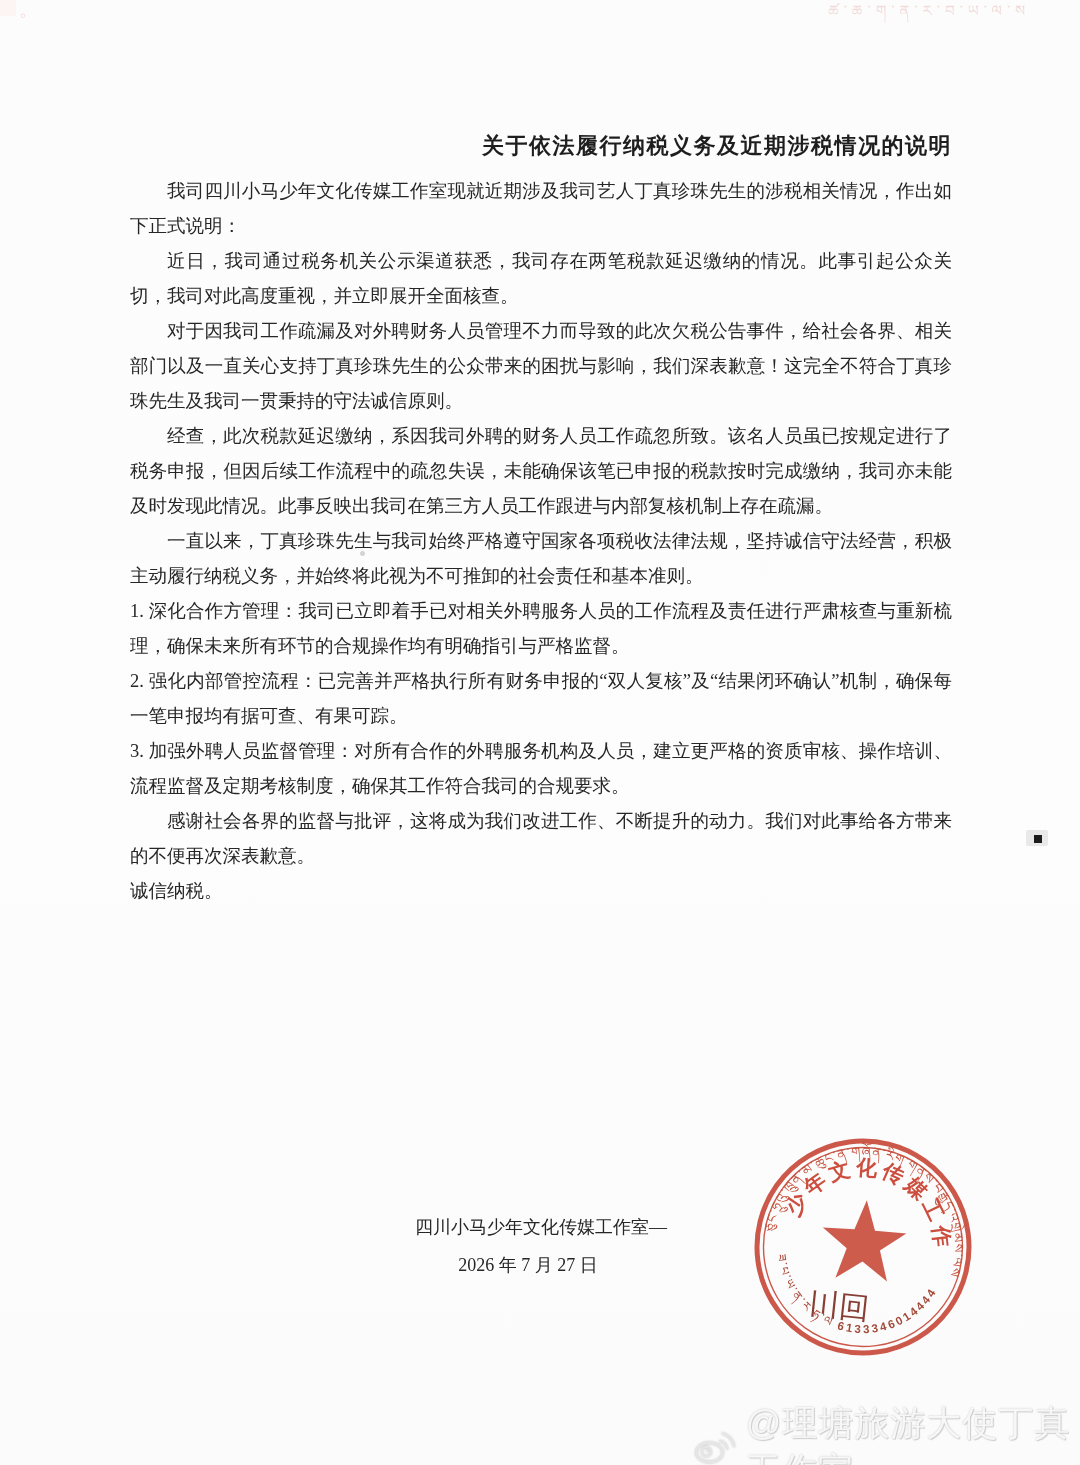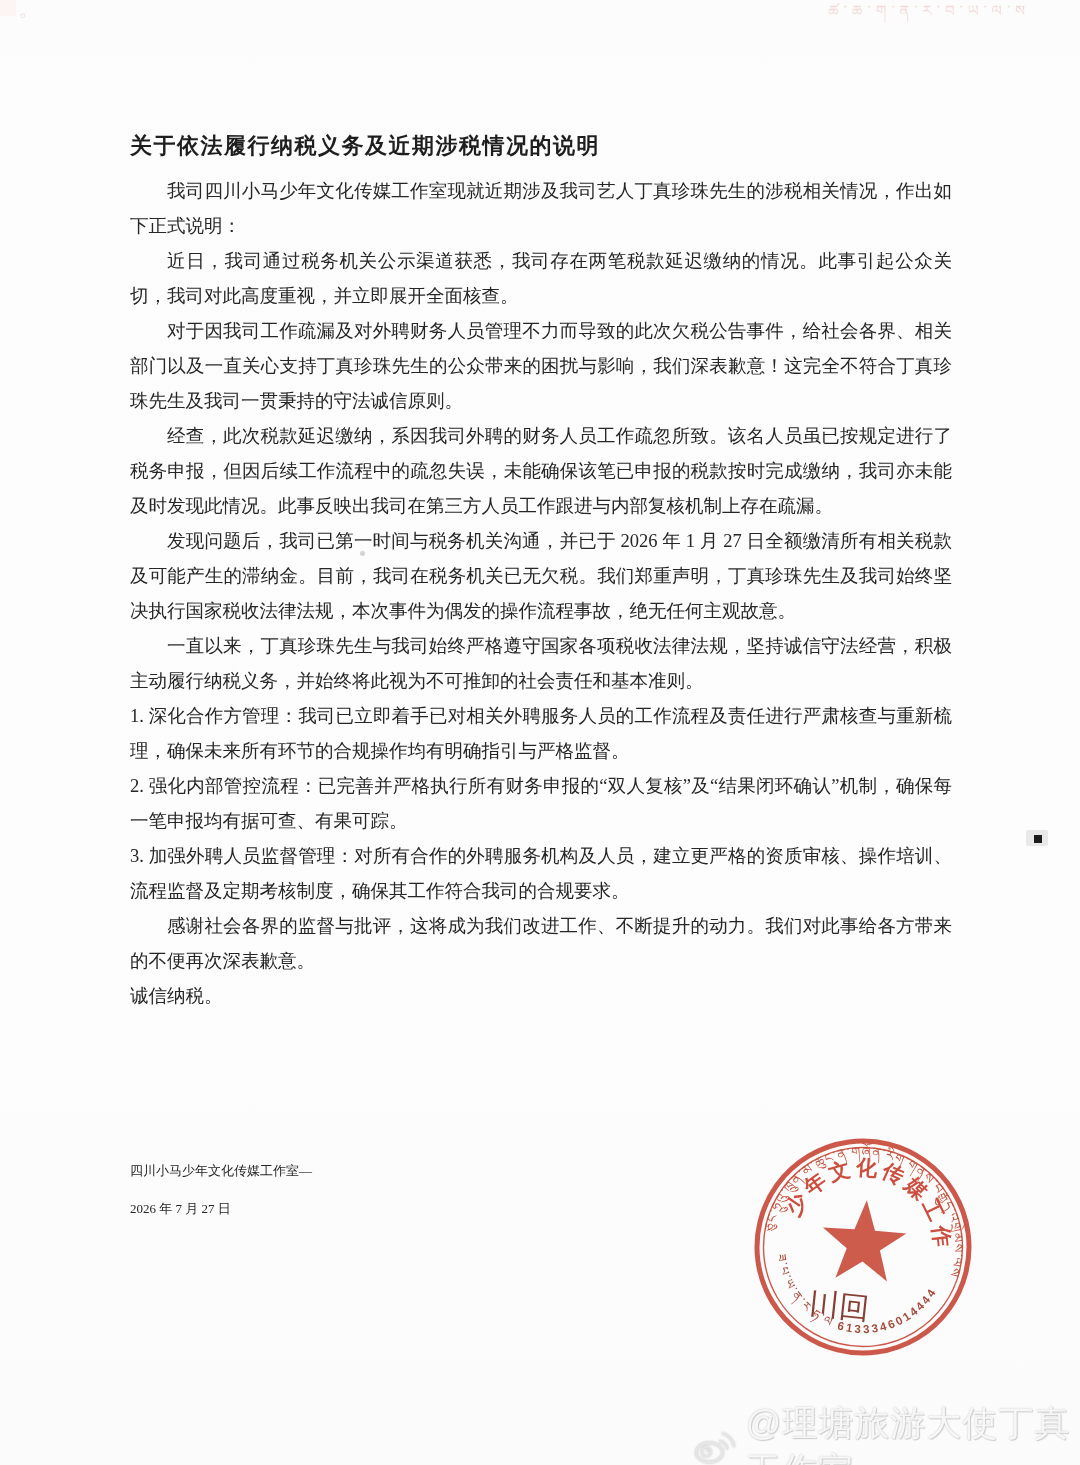--- a/index.html
+++ b/index.html
@@ -9,31 +9,31 @@
     overflow:hidden;
     font-family:"Liberation Serif","DejaVu Serif",serif;
   }
   
   .doc {
     position:absolute; left:130px; top:126px; width:822px;
     color:#262626; font-size:18.5px; line-height:35px;
     text-align:justify; text-justify:inter-ideograph;
   }
   .doc-title {
-    font-size:22px; font-weight:bold; text-align:left;
+    font-size:22px; font-weight:bold; text-align:right;
     letter-spacing:1.5px; line-height:40px; margin:0 0 8px 0; color:#1e1e1e;
   }
   .doc p { margin:0; }
   .para-indent { text-indent:2em; }
   .para-flush  { text-indent:0; }
 
   
   .sig-block {
-    position:absolute; left:130px; top:1152px; width:822px;
-    text-align:left; color:#262626; font-size:13px; line-height:38px;
+    position:absolute; left:130px; top:1208px; width:822px;
+    text-align:center; color:#262626; font-size:18px; line-height:38px;
   }
   .sig-date { padding-right:26px; }
 
   
   .seal { position:absolute; left:748px; top:1132px; width:230px; height:230px; }
 
   
   .watermark {
     position:absolute; left:694px; top:1400px;
     display:flex; align-items:center; gap:10px; opacity:0.8;
@@ -76,21 +76,20 @@
   <div class="edge-mark-tr">ཚ་ཆ་ག་ན་ར་བ་ཡ་ལ་ས</div>
   <div class="artifact-dot"></div>
   <div class="artifact-smudge"></div>
 
   <div class="doc">
     <h1 class="doc-title">关于依法履行纳税义务及近期涉税情况的说明</h1>
     <p class="para-indent">我司四川小马少年文化传媒工作室现就近期涉及我司艺人丁真珍珠先生的涉税相关情况，作出如下正式说明：</p>
     <p class="para-indent">近日，我司通过税务机关公示渠道获悉，我司存在两笔税款延迟缴纳的情况。此事引起公众关切，我司对此高度重视，并立即展开全面核查。</p>
     <p class="para-indent">对于因我司工作疏漏及对外聘财务人员管理不力而导致的此次欠税公告事件，给社会各界、相关部门以及一直关心支持丁真珍珠先生的公众带来的困扰与影响，我们深表歉意！这完全不符合丁真珍珠先生及我司一贯秉持的守法诚信原则。</p>
     <p class="para-indent">经查，此次税款延迟缴纳，系因我司外聘的财务人员工作疏忽所致。该名人员虽已按规定进行了税务申报，但因后续工作流程中的疏忽失误，未能确保该笔已申报的税款按时完成缴纳，我司亦未能及时发现此情况。此事反映出我司在第三方人员工作跟进与内部复核机制上存在疏漏。</p>
-    <p class="para-indent">发现问题后，我司已第一时间与税务机关沟通，并已于 2026 年 1 月 27 日全额缴清所有相关税款及可能产生的滞纳金。目前，我司在税务机关已无欠税。我们郑重声明，丁真珍珠先生及我司始终坚决执行国家税收法律法规，本次事件为偶发的操作流程事故，绝无任何主观故意。</p>
     <p class="para-indent">一直以来，丁真珍珠先生与我司始终严格遵守国家各项税收法律法规，坚持诚信守法经营，积极主动履行纳税义务，并始终将此视为不可推卸的社会责任和基本准则。</p>
     <p class="para-flush">1. 深化合作方管理：我司已立即着手已对相关外聘服务人员的工作流程及责任进行严肃核查与重新梳理，确保未来所有环节的合规操作均有明确指引与严格监督。</p>
     <p class="para-flush">2. 强化内部管控流程：已完善并严格执行所有财务申报的“双人复核”及“结果闭环确认”机制，确保每一笔申报均有据可查、有果可踪。</p>
     <p class="para-flush">3. 加强外聘人员监督管理：对所有合作的外聘服务机构及人员，建立更严格的资质审核、操作培训、流程监督及定期考核制度，确保其工作符合我司的合规要求。</p>
     <p class="para-indent">感谢社会各界的监督与批评，这将成为我们改进工作、不断提升的动力。我们对此事给各方带来的不便再次深表歉意。</p>
     <p class="para-flush">诚信纳税。</p>
   </div>
 
   <div class="sig-block">
     <div class="sig-name">四川小马少年文化传媒工作室—</div>

